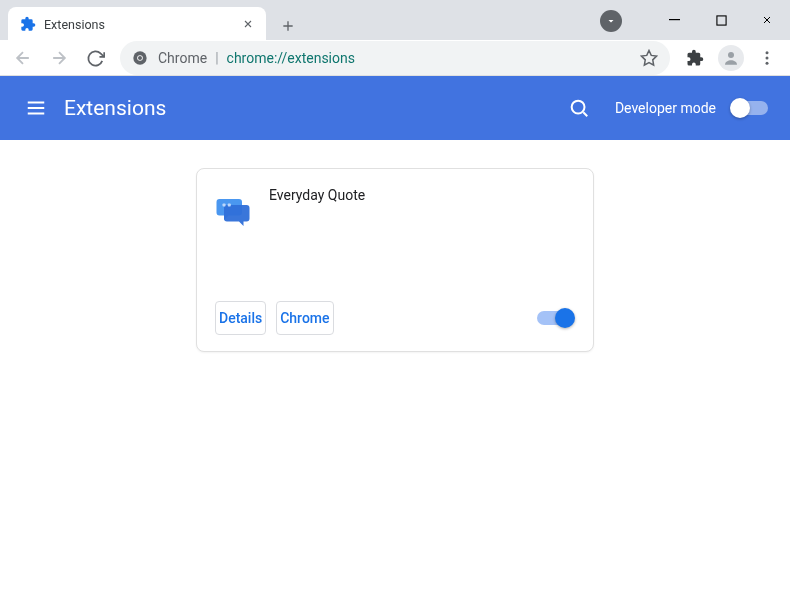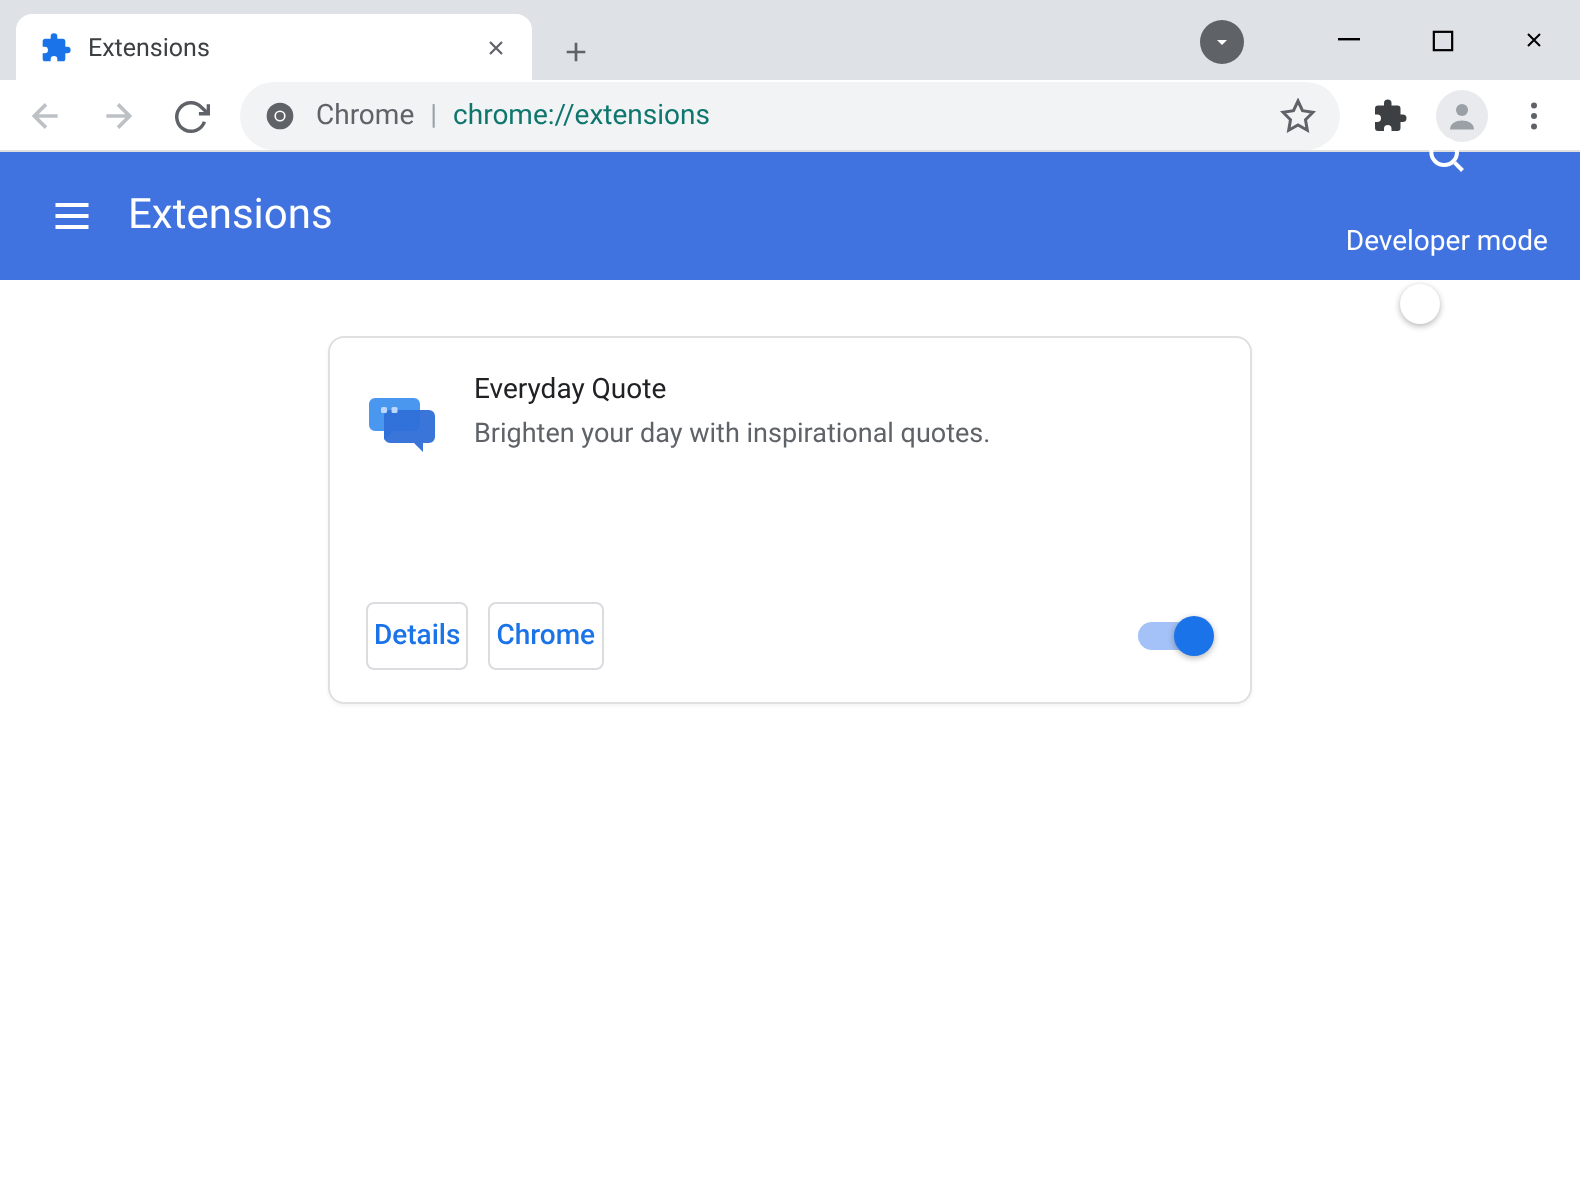--- a/index.html
+++ b/index.html
@@ -26,29 +26,29 @@
   .omni-divider { color:#9aa0a6; margin: 0 8px; }
   .omni-url { color:#0f766e; }
   .omni-star { margin-left:auto; color:#5f6368; }
   .tool-icon { width:34px; height:34px; display:flex; align-items:center; justify-content:center; color:#5f6368; cursor:pointer; }
   .avatar { width:26px; height:26px; border-radius:50%; background:#e8eaed; display:flex; align-items:center; justify-content:center; }
 
   
   .ext-header { height: 64px; background:#4173e0; display:flex; align-items:center; padding: 0 16px; color:#fff; }
   .menu-btn { width:40px; height:40px; display:flex; align-items:center; justify-content:center; cursor:pointer; }
   .ext-title { font-size: 21px; font-weight: 400; margin-left: 8px; }
-  .ext-header-right { margin-left:auto; display:flex; align-items:center; gap: 16px; flex-direction: column; }
+  .ext-header-right { margin-left:auto; display:flex; align-items:center; gap: 16px; }
   .search-btn { width:40px; height:40px; display:flex; align-items:center; justify-content:center; cursor:pointer; }
   .dev-label { font-size: 14px; }
   .toggle { width: 36px; height: 14px; border-radius: 7px; background: rgba(255,255,255,0.45); position:relative; cursor:pointer; margin-right: 6px; }
   .toggle .knob { width: 20px; height:20px; border-radius:50%; background:#fff; position:absolute; top:-3px; left:-2px; box-shadow: 0 1px 3px rgba(0,0,0,0.3); }
 
   
   .content { background:#fff; height: calc(595px - 40px - 48px - 64px - 2px); padding: 28px 0 0 0; display:flex; justify-content:center; align-items:flex-start; }
-  .card { width: 462px; background:#fff; border:1px solid #e0e0e0; border-radius: 8px; padding: 18px 18px 16px 18px; box-shadow: 0 1px 2px rgba(0,0,0,0.05); }
+  .card { width: 398px; background:#fff; border:1px solid #e0e0e0; border-radius: 8px; padding: 18px 18px 16px 18px; box-shadow: 0 1px 2px rgba(0,0,0,0.05); }
   .card-top { display:flex; gap: 18px; min-height: 100px;}
   .ext-icon { width: 36px; height:36px; margin-top: 6px; flex-shrink:0; }
   .ext-name { font-size: 14px; color:#202124; margin-bottom: 6px; font-weight: 400;}
   .ext-desc { font-size: 13.5px; color:#5f6368; }
   .card-bottom { display:flex; align-items:center; gap: 10px; margin-top: 14px; }
   .pill-btn { height: 34px; padding: 0 3px; border:1px solid #dadce0; border-radius: 4px; background:#fff; color:#1a73e8; font-size: 14px; font-weight: 500; cursor:pointer; display:flex; align-items:center; }
   .toggle-on { width: 36px; height: 14px; border-radius: 7px; background:#a4c2f7; position:relative; cursor:pointer; margin-left:auto; margin-right: 2px;}
   .toggle-on .knob { width: 20px; height:20px; border-radius:50%; background:#1a73e8; position:absolute; top:-3px; right:-2px; box-shadow: 0 1px 3px rgba(0,0,0,0.3); }
   svg { display:block; }
 </style>
@@ -185,21 +185,20 @@
       <div class="ext-icon">
         <svg width="36" height="36" viewBox="0 0 48 48">
           <path fill="#4a97f0" d="M6 8 h26 a4 4 0 0 1 4 4 v14 a4 4 0 0 1 -4 4 H18 l-6 6 v-6 H6 a4 4 0 0 1 -4 -4 V12 a4 4 0 0 1 4-4 z"></path>
           <path fill="#2f6fd8" d="M16 16 h26 a4 4 0 0 1 4 4 v14 a4 4 0 0 1 -4 4 H32 l6 6 v-6 h4 a0 0 0 0 1 0 0 H16 a4 4 0 0 1 -4 -4 V20 a4 4 0 0 1 4-4 z" opacity="0.95"></path>
           <rect x="10" y="14" width="4" height="4" fill="#bcd7fb" rx="1"></rect>
           <rect x="17" y="14" width="4" height="4" fill="#bcd7fb" rx="1"></rect>
         </svg>
       </div>
       <div>
         <div class="ext-name">Everyday Quote</div>
-        <div class="ext-desc">Brighten your day with inspirational quotes.</div>
       </div>
     </div>
     <div class="card-bottom">
       <button class="pill-btn">Details</button>
       <button class="pill-btn">Chrome</button>
       <div class="toggle-on">
         <div class="knob"></div>
       </div>
     </div>
   </div>

